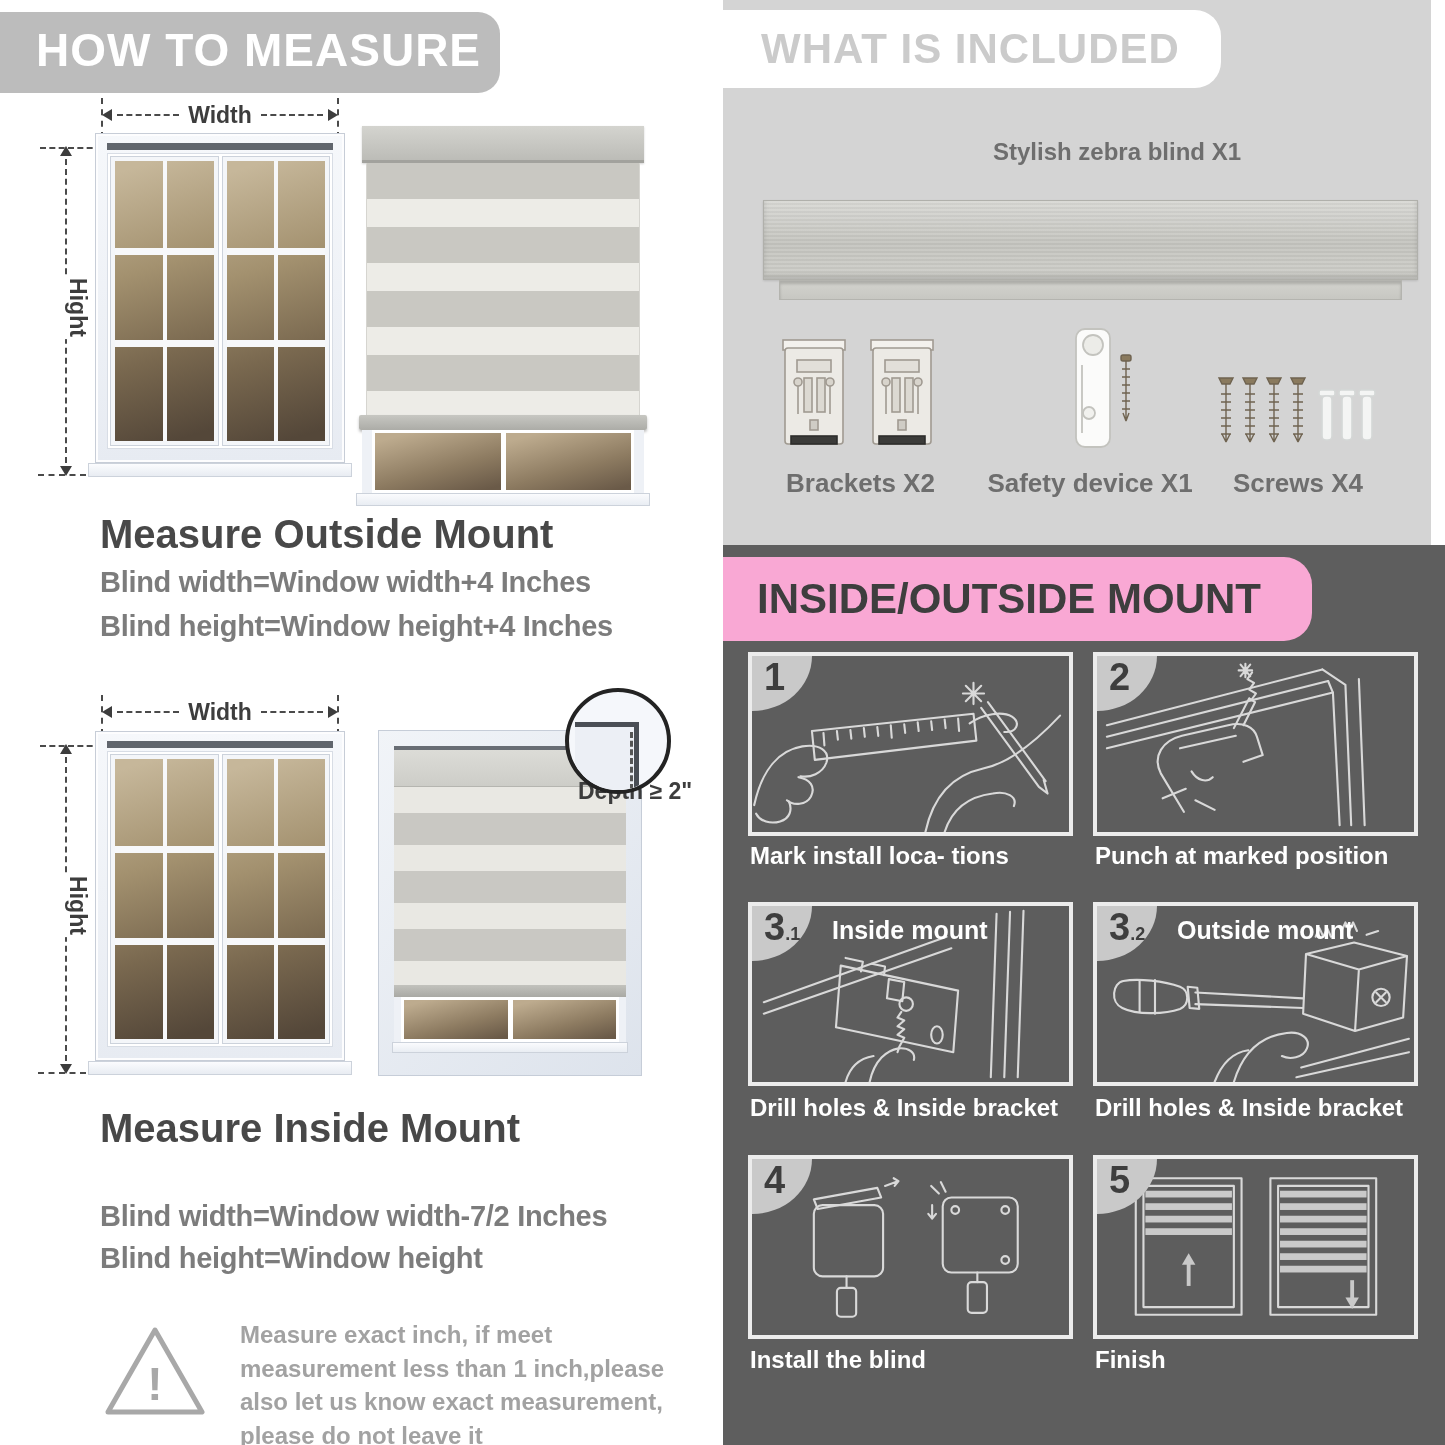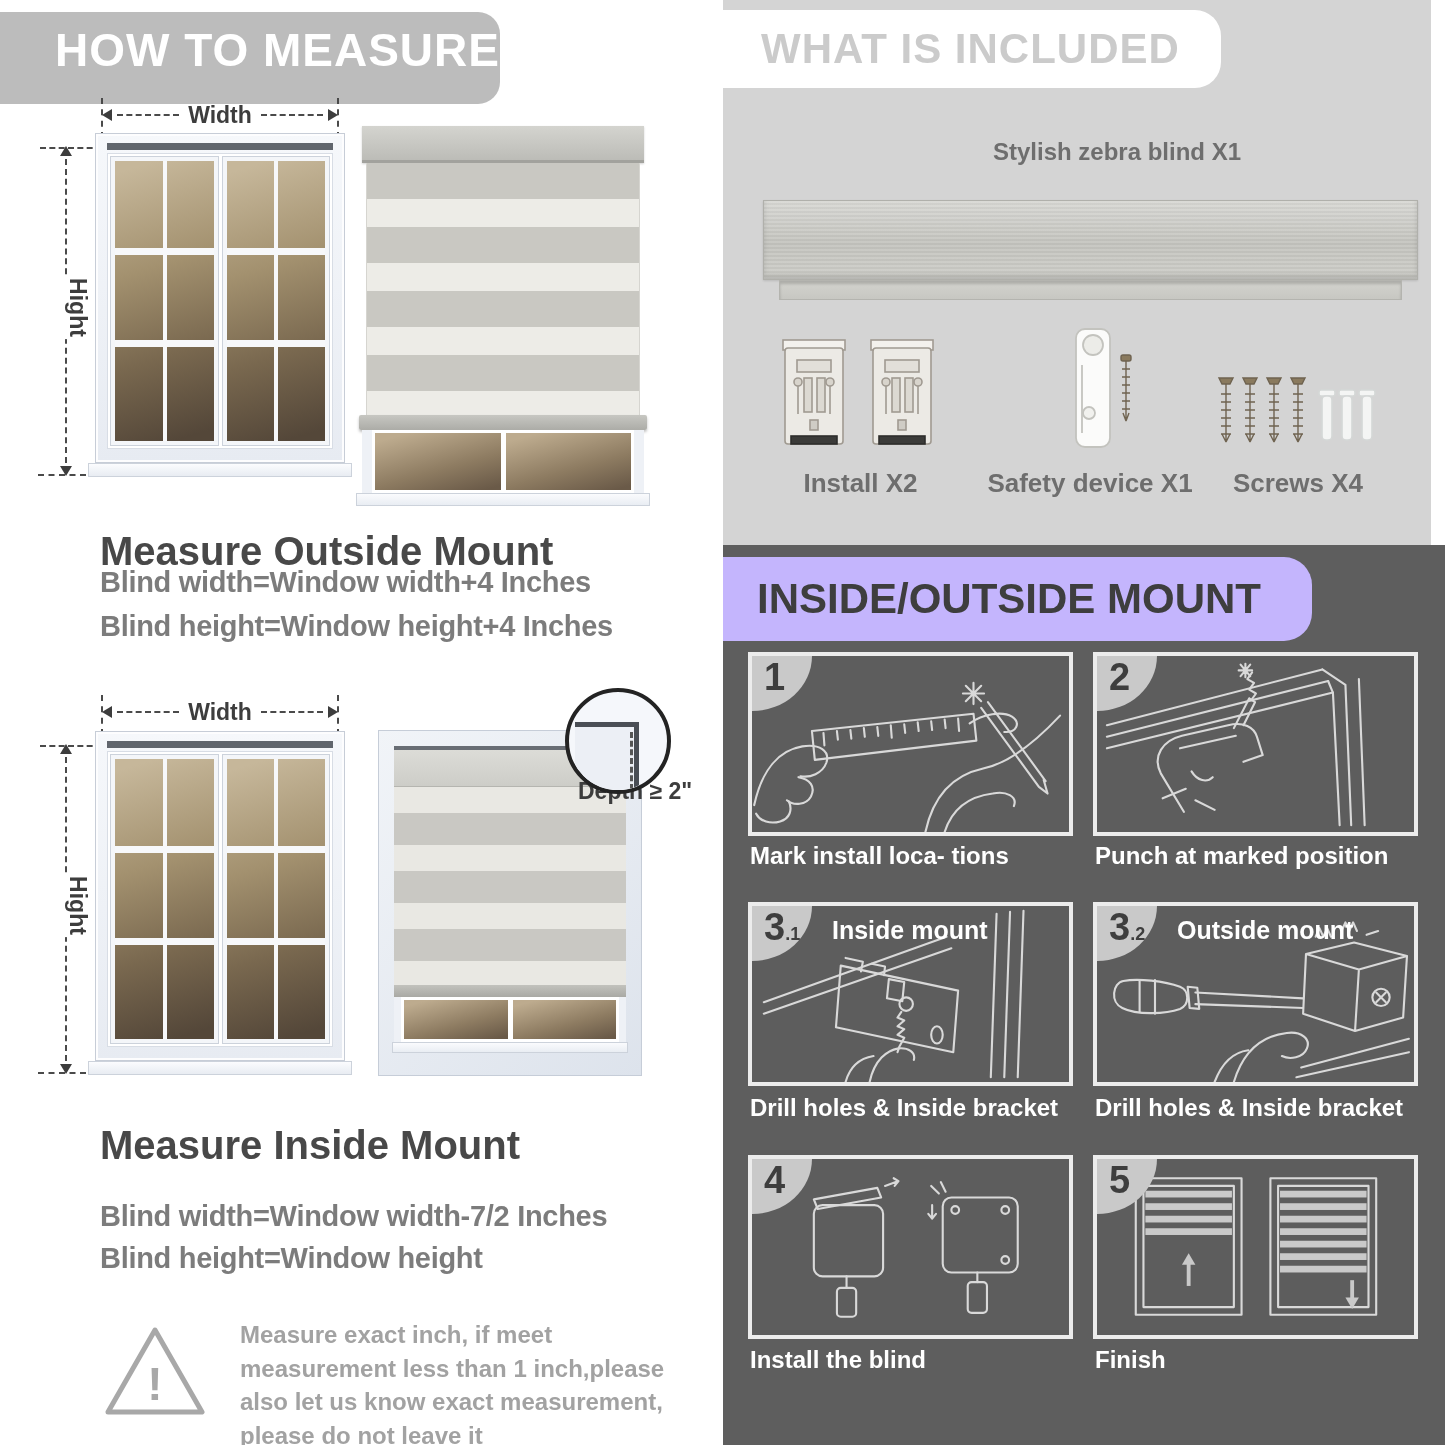--- a/index.html
+++ b/index.html
@@ -1,23 +1,23 @@
 <!DOCTYPE html>
 <html><head>
 <meta charset="utf-8">
 <style>
   html,body{margin:0;padding:0;background:#fff;}
   .page{position:relative;width:1445px;height:1445px;background:#fff;overflow:hidden;
         font-family:"Liberation Sans","DejaVu Sans",sans-serif;}
   .abs{position:absolute;}
 
   
-  .banner-how{position:absolute;left:0;top:12px;width:500px;height:92px;background:#bcbcbc;
+  .banner-how{position:absolute;left:0;top:12px;width:500px;height:81px;background:#bcbcbc;
     border-radius:0 22px 22px 0;color:#fff;font-size:46px;font-weight:bold;line-height:76px;
-    padding-left:36px;box-sizing:border-box;letter-spacing:1px;text-align:right;}
+    padding-left:36px;box-sizing:border-box;letter-spacing:1px;}
 
   
   .dim-w{position:absolute;display:flex;align-items:center;height:14px;}
   .ah-l{width:0;height:0;border-top:6px solid transparent;border-bottom:6px solid transparent;border-right:10px solid #3d3d3d;}
   .ah-r{width:0;height:0;border-top:6px solid transparent;border-bottom:6px solid transparent;border-left:10px solid #3d3d3d;}
   .dash{flex:1;border-top:2px dashed #4a4a4a;height:0;margin:0 5px;}
   .dim-lbl{font-size:23px;font-weight:bold;color:#3d3d3d;padding:0 4px;white-space:nowrap;}
   .vguide{position:absolute;width:0;border-left:2px dashed #4a4a4a;}
   .hstub{position:absolute;height:0;border-top:2px dashed #4a4a4a;}
   .dim-v{position:absolute;display:flex;flex-direction:column;align-items:center;width:12px;}
@@ -60,42 +60,42 @@
   .iw-frag{height:56px;display:flex;flex-direction:column;}
   .iw-frag .frag-panes{border-left-width:7px;border-right-width:7px;}
   .iw-frag .frag-sill{margin:0 -2px;height:11px;}
   .callout{position:absolute;left:565px;top:688px;width:98px;height:98px;border-radius:50%;
     border:4px solid #232323;background:#f5f7fb;overflow:hidden;z-index:5;}
   .co-l{position:absolute;left:6px;top:30px;right:28px;bottom:-6px;border-top:5px solid #4a4e55;
     border-right:5px solid #4a4e55;background:#eceff5;}
   .co-dash{position:absolute;right:34px;top:40px;bottom:0;border-left:3px dashed #555;}
   .depth-lbl{position:absolute;font-size:23px;font-weight:bold;color:#3d3d3d;white-space:nowrap;}
 
-  .heading{position:absolute;font-size:40px;font-weight:bold;color:#484848;white-space:nowrap;margin-top:17px;}
+  .heading{position:absolute;font-size:40px;font-weight:bold;color:#484848;white-space:nowrap;}
   .formula{position:absolute;font-size:29px;font-weight:bold;color:#7c7c7c;letter-spacing:-.3px;white-space:nowrap;}
   .warn-text{position:absolute;left:240px;top:1318px;width:440px;font-size:24px;font-weight:bold;
     color:#a2a2a2;line-height:1.4;}
 
   
   .right-top{position:absolute;left:723px;top:0;width:708px;height:545px;background:#d4d4d4;}
   .banner-included{position:absolute;left:0;top:10px;width:498px;height:78px;background:#fff;
     border-radius:0 26px 26px 0;color:#cbcbcb;font-size:42px;font-weight:bold;line-height:78px;
     padding-left:38px;box-sizing:border-box;letter-spacing:1px;}
   .blind-x1{position:absolute;left:0;top:138px;width:100%;text-align:center;font-size:24px;font-weight:bold;color:#6e6e6e;margin-left:40px;}
   .headrail{position:absolute;left:40px;top:200px;width:655px;height:80px;border:1px solid #b0b0ab;box-sizing:border-box;
     background:repeating-linear-gradient(to bottom,rgba(255,255,255,.07) 0 2px,rgba(0,0,0,.03) 2px 4px),
                linear-gradient(#d8d8d4,#c4c4bf 55%,#cecec9);
     box-shadow:inset 0 -4px 5px rgba(0,0,0,.13),0 1px 2px rgba(0,0,0,.12);}
   .headrail-sub{position:absolute;left:56px;top:280px;width:623px;height:20px;border:1px solid #b4b4af;box-sizing:border-box;
     background:linear-gradient(#d3d3ce,#c7c7c2);box-shadow:inset 0 3px 3px rgba(0,0,0,.18);}
   .item-label{position:absolute;top:468px;font-size:26px;font-weight:bold;color:#6e6e6e;text-align:center;}
 
   
   .right-bottom{position:absolute;left:723px;top:545px;width:722px;height:900px;background:#5e5e5e;}
-  .banner-mount{position:absolute;left:0;top:12px;width:589px;height:84px;background:#c4b5fd;
+  .banner-mount{position:absolute;left:0;top:12px;width:589px;height:84px;background:#f9a8d4;
     border-radius:0 28px 28px 0;color:#3e3e3e;font-size:42px;font-weight:bold;line-height:84px;
     padding-left:34px;box-sizing:border-box;}
   .panel{position:absolute;width:325px;height:184px;border:4px solid #ececec;box-sizing:border-box;background:#5d5d5d;overflow:hidden;}
   .panel svg{position:absolute;left:0;top:0;width:100%;height:100%;}
   .badge{position:absolute;top:0;left:0;width:60px;height:55px;background:#c9c9c9;border-radius:0 0 100% 0;
     padding:1px 0 0 12px;box-sizing:border-box;display:flex;align-items:flex-start;}
   .badge .n{font-size:38px;font-weight:bold;color:#3e3e3e;line-height:1.1;}
   .badge .s{font-size:18px;font-weight:bold;color:#3e3e3e;margin-top:17px;}
   .plabel{position:absolute;top:10px;left:80px;color:#fff;font-weight:bold;font-size:25px;white-space:nowrap;}
   .caption{position:absolute;color:#fff;font-weight:bold;font-size:24px;width:348px;white-space:nowrap;}
@@ -289,21 +289,21 @@
             <rect x="104" y="18" width="16" height="6" rx="2"></rect>
             <rect x="107" y="24" width="10" height="44" rx="4"></rect>
           </g>
         <g transform="translate(40,0)">
             <rect x="104" y="18" width="16" height="6" rx="2"></rect>
             <rect x="107" y="24" width="10" height="44" rx="4"></rect>
           </g>
       </g>
     </svg>
 
-    <div class="item-label" style="left:55px;width:165px;">Install X2</div>
+    <div class="item-label" style="left:55px;width:165px;">Brackets X2</div>
     <div class="item-label" style="left:262px;width:210px;">Safety device X1</div>
     <div class="item-label" style="left:490px;width:170px;text-align:center;">Screws X4</div>
   </div>
 
   <div class="right-bottom">
     <div class="banner-mount">INSIDE/OUTSIDE MOUNT</div>
 
     <div class="panel" style="left:25px;top:107px;">
       <svg viewBox="0 0 325 183">
         <g class="art">

